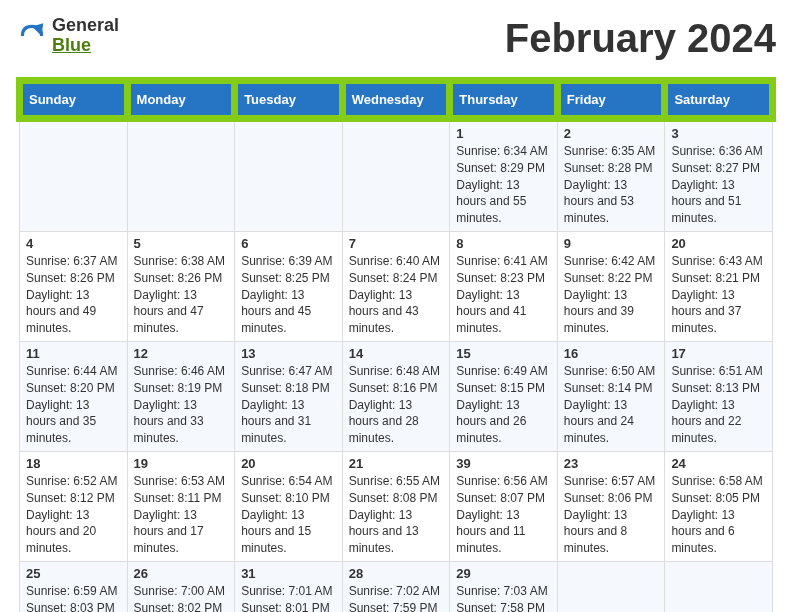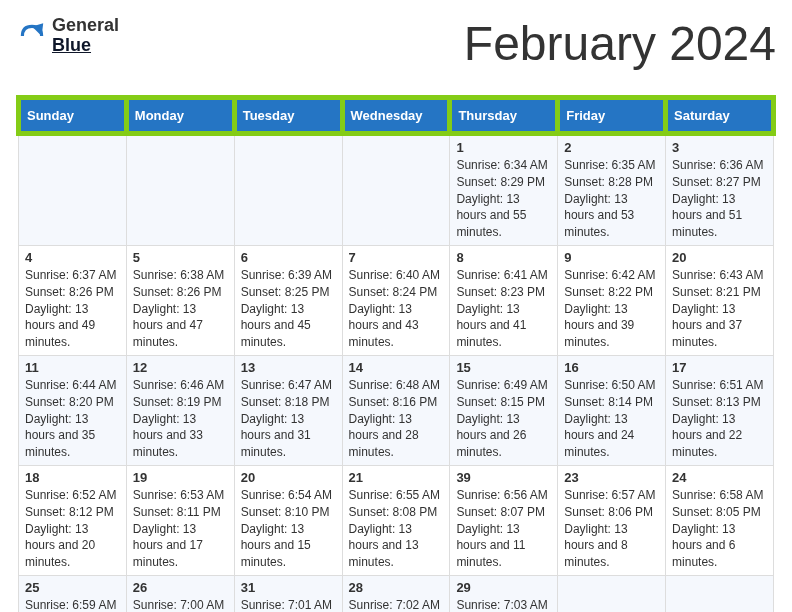--- a/index.html
+++ b/index.html
@@ -7,65 +7,65 @@
       font-family: Arial, sans-serif;
       background: #fff;
       width: 792px;
       min-height: 612px;
       padding: 16px;
     }
     .header-area {
       display: flex;
       justify-content: space-between;
       align-items: flex-start;
-      margin-bottom: 24px;
+      margin-bottom: 16px;
     }
     .logo {
       display: flex;
       align-items: center;
     }
     .logo-text {
       font-size: 18px;
       font-weight: bold;
       line-height: 1.1;
     }
     .logo-text .general { color: #333; }
-    .logo-text .blue { color: #0f172a; text-decoration: underline; }
+    .logo-text .blue { color: #4d7c0f; text-decoration: underline; }
     .logo-icon {
       width: 32px;
       height: 32px;
       margin-right: 4px;
     }
     .title-area {
       text-align: right;
     }
     .month-title {
-      font-size: 48px;
-      font-weight: normal;
+      font-size: 40px;
+      font-weight: bold;
       color: #333;
     }
     .location {
       font-size: 14px;
       color: #555;
     }
     table {
       width: 100%;
       border-collapse: collapse;
       font-size: 11px;
     }
     thead tr {
       background-color: #2575c4;
       color: #fff;
     }
     thead th {
       padding: 8px 6px;
       text-align: left;
       font-size: 13px;
       font-weight: bold;
-      border: 5px solid #84cc16;
+      border: 7px solid #84cc16;
     }
     tbody tr {
       border-bottom: 1px solid #ccc;
     }
     tbody tr:nth-child(odd) {
       background-color: #f5f8fd;
     }
     tbody tr:nth-child(even) {
       background-color: #ffffff;
     }

